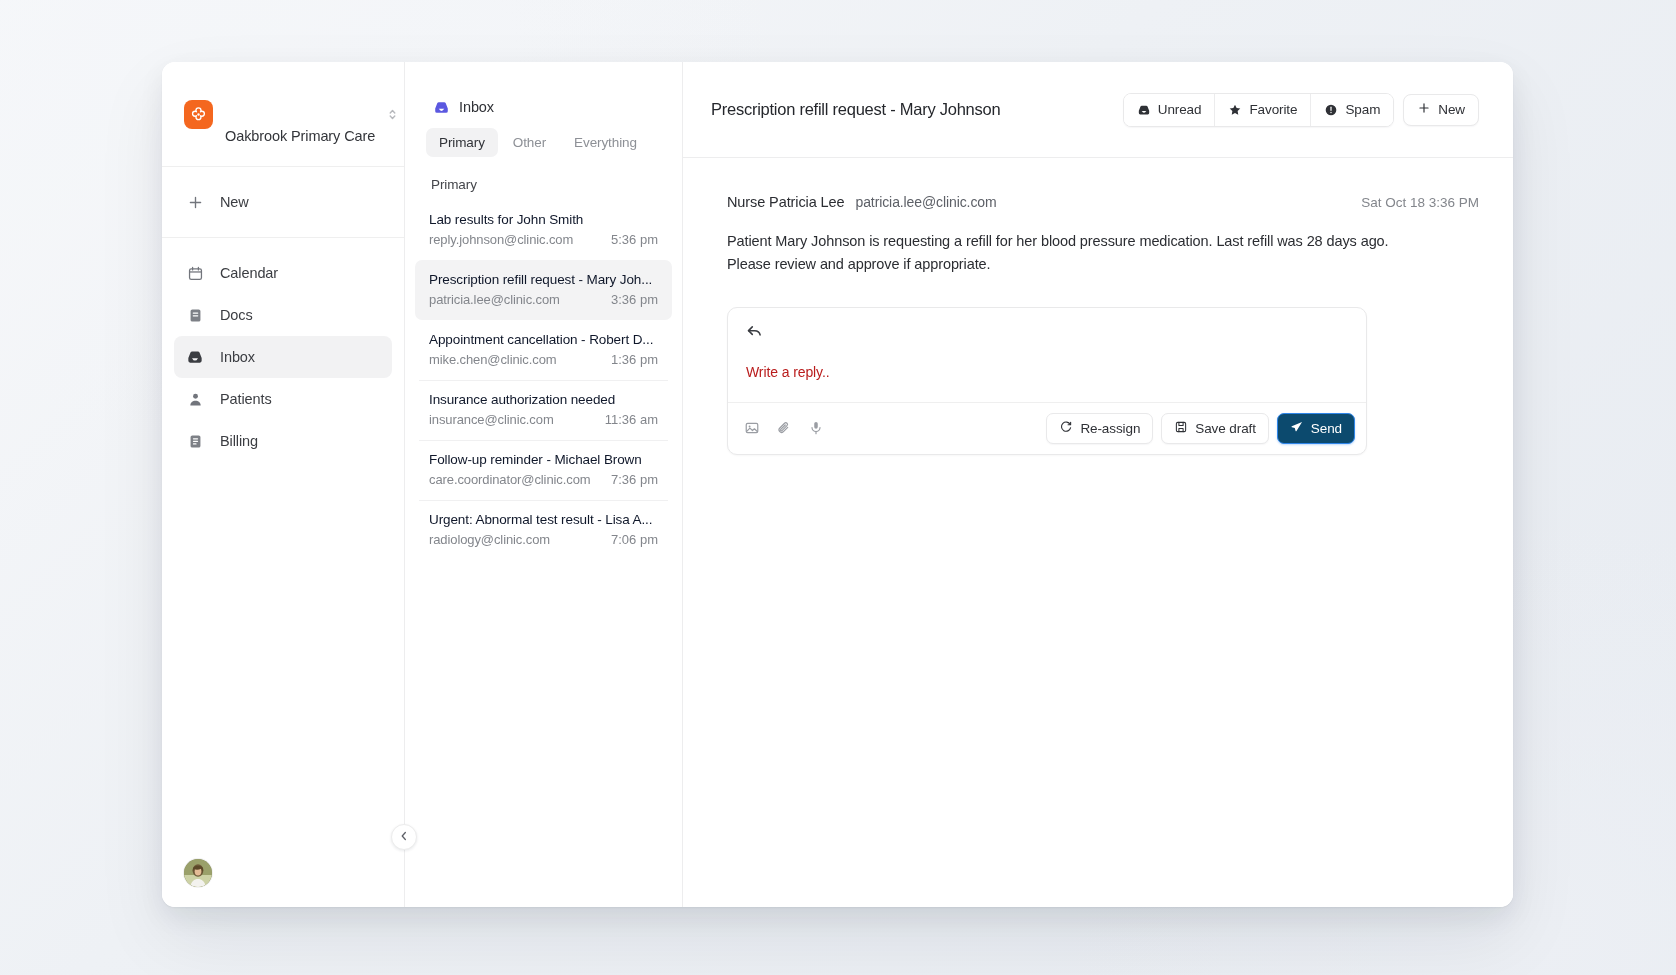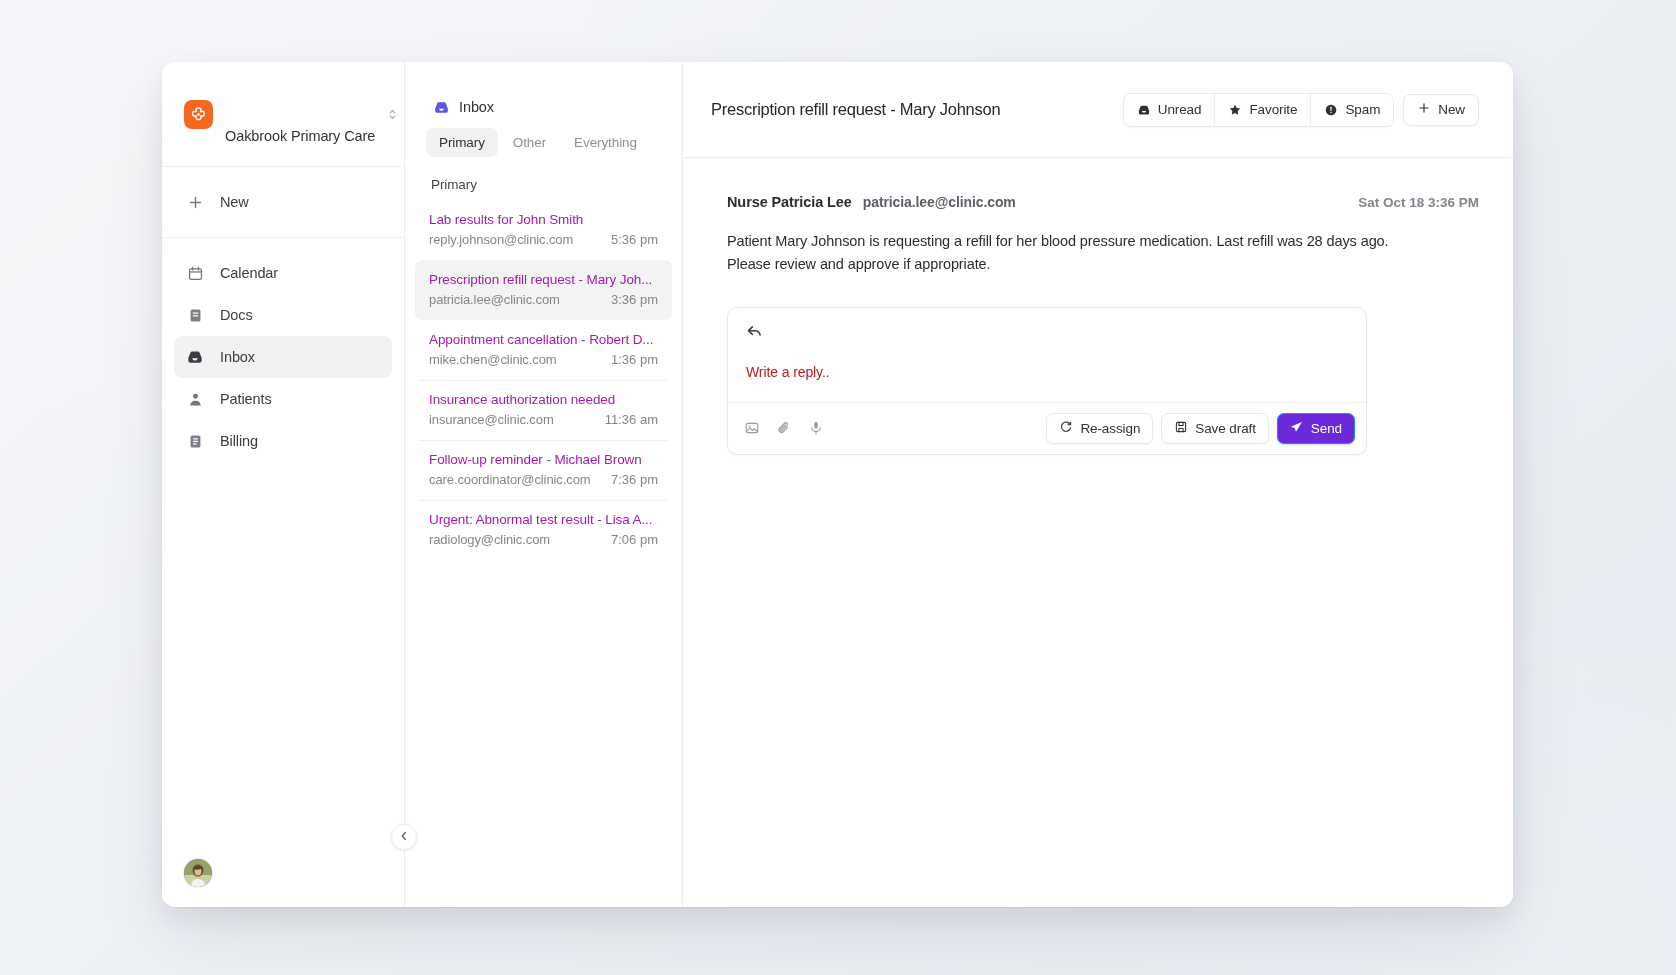--- a/index.html
+++ b/index.html
@@ -194,21 +194,21 @@
     top: 0; left: 4px; right: 4px;
     height: 1px;
     background: #f0f0f1;
   }
   .msg-item.selected { background: #f3f3f4; }
   .msg-item.selected::before,
   .msg-item.selected + .msg-item::before { background: transparent; }
 
   .msg-subj {
     font-size: 13.5px;
-    color: #a21caf;
+    color: #0f172a;
     letter-spacing: -0.1px;
     white-space: nowrap;
     overflow: hidden;
     text-overflow: ellipsis;
     margin-bottom: 5px;
   }
   .msg-meta {
     display: flex;
     align-items: baseline;
     justify-content: space-between;
@@ -304,21 +304,20 @@
   }
 
   .detail-body { flex: 1; overflow-y: auto; padding: 36px 34px 0 44px; }
 
   .msg-header-row {
     display: flex;
     align-items: baseline;
     justify-content: space-between;
     gap: 40px;
     margin-bottom: 20px;
-    font-weight: bold;
   }
   .sender-line { display: flex; align-items: baseline; gap: 11px; }
   .sender-name { font-size: 14.5px; color: #2b2d32; letter-spacing: -0.1px; }
   .sender-email { font-size: 14px; color: #5d6067; letter-spacing: -0.1px; }
   .msg-date { font-size: 13.5px; color: #83868c; white-space: nowrap; }
 
   .msg-body-text {
     font-size: 14.5px;
     line-height: 1.62;
     color: #2b2d32;
@@ -372,21 +371,21 @@
     border-radius: 7px;
     border: 1px solid #e9e9ea;
     background: #fff;
     color: #2f3136;
     cursor: pointer;
     letter-spacing: -0.1px;
     white-space: nowrap;
     box-shadow: 0 1px 1.5px rgba(16,24,40,0.04);
   }
   .cbtn.primary {
-    background: #6d28d9;
+    background: #0c4a6e;
     border-color: #2f86ea;
     color: #ffffff;
     box-shadow: 0 1px 2px rgba(47,134,234,0.3);
   }
 </style>
 </head>
 <body>
 
 <div class="app-window">
 

